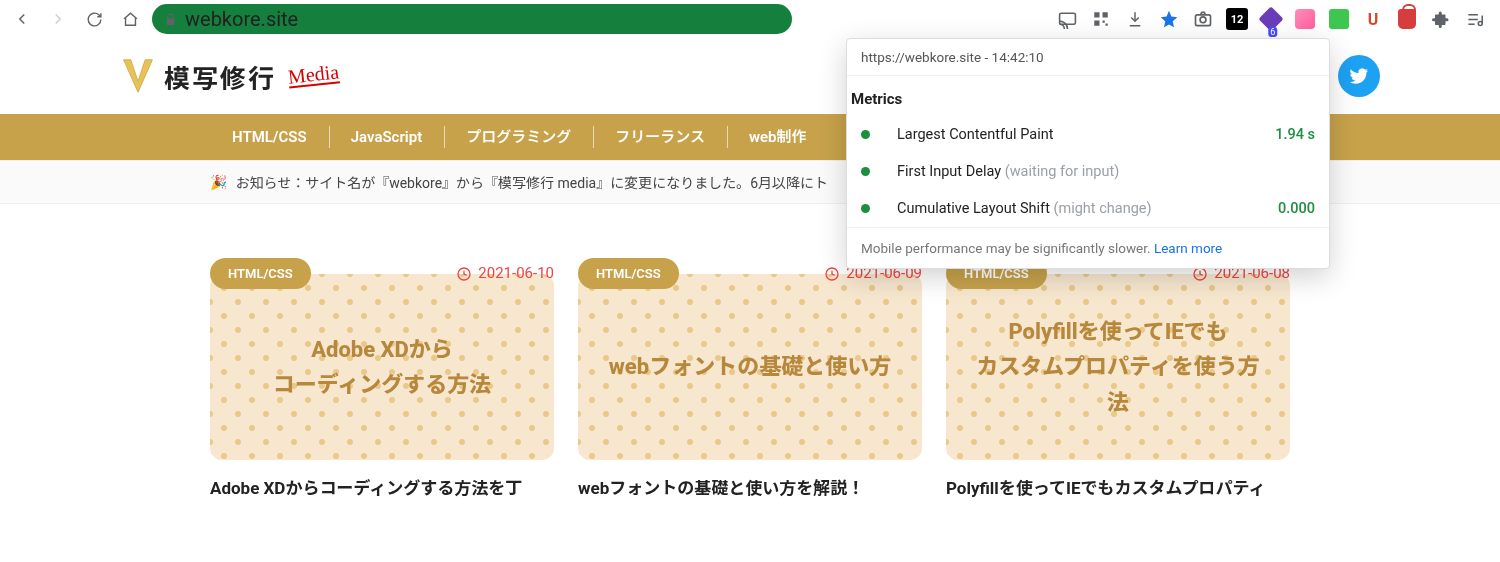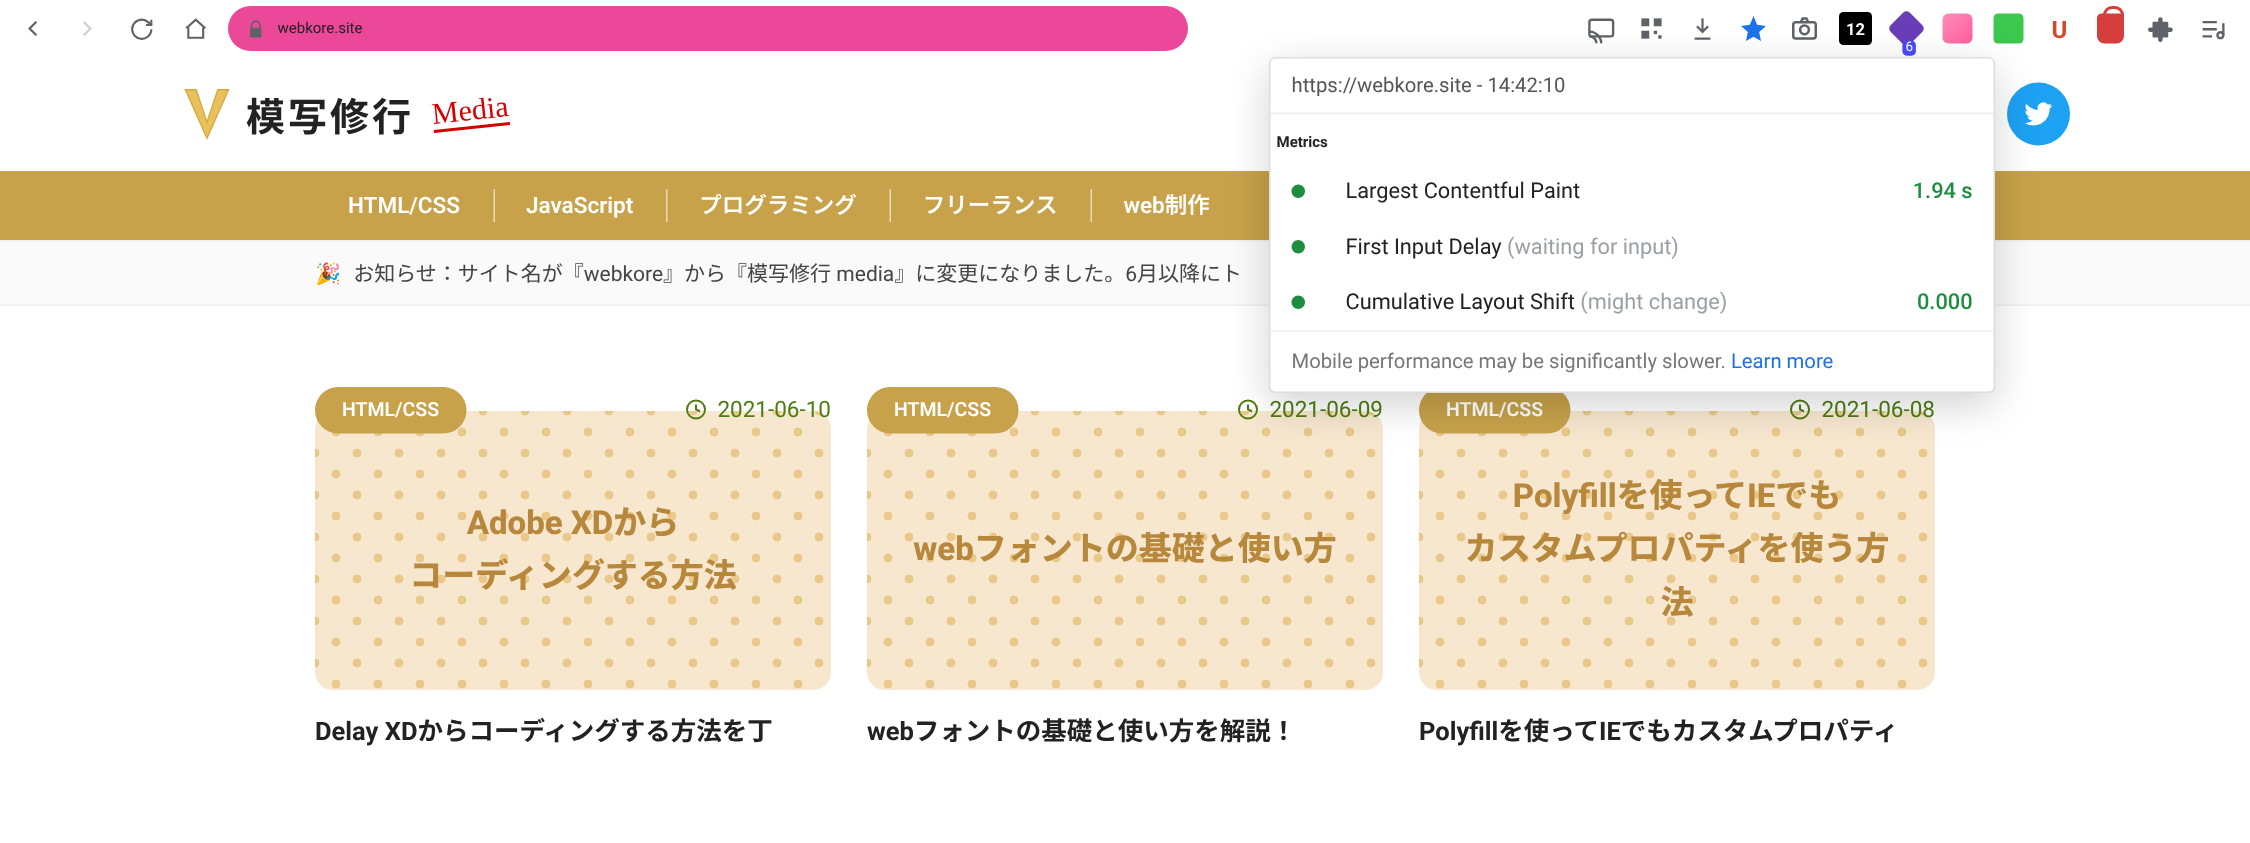--- a/index.html
+++ b/index.html
@@ -2,21 +2,21 @@
 <html><head>
 <meta charset="utf-8">
 <style>
   * { margin: 0; padding: 0; box-sizing: border-box; }
   body { font-family: -apple-system, BlinkMacSystemFont, "Segoe UI", Roboto, "Hiragino Sans", "Noto Sans JP", sans-serif; background: #fff; width: 1500px; height: 562px; overflow: hidden; position: relative; }
 
   
   .chrome-bar { display: flex; align-items: center; height: 38px; padding: 0 8px; gap: 8px; background: #fff; }
   .nav-btn { width: 28px; height: 28px; display: flex; align-items: center; justify-content: center; color: #5f6368; border-radius: 4px; }
   .nav-btn.disabled { color: #cfcfcf; }
-  .addr { flex: 0 1 640px; height: 30px; background: #ec4899; border-radius: 16px; display: flex; align-items: center; padding: 0 12px; gap: 8px; color: #202124; font-size: 10px; }
+  .addr { flex: 0 1 640px; height: 30px; background: #15803d; border-radius: 16px; display: flex; align-items: center; padding: 0 12px; gap: 8px; color: #202124; font-size: 20px; }
   .lock { color: #5f6368; }
   .ext-tray { margin-left: auto; display: flex; align-items: center; gap: 12px; padding-right: 6px; }
   .ext-icon { width: 22px; height: 22px; display: flex; align-items: center; justify-content: center; color: #5f6368; position: relative; }
   .ext-icon.star { color: #1a73e8; }
   .badge12 { background: #000000; color: #fff; width: 22px; height: 22px; font-size: 11px; font-weight: 700; display: flex; align-items: center; justify-content: center; border-radius: 3px; }
   .sq-purple { width: 18px; height: 18px; background: #6a3db8; transform: rotate(45deg); border-radius: 3px; position: relative; }
   .sq-purple .num { position: absolute; bottom: -4px; right: -6px; transform: rotate(-45deg); background: #4a4aff; color: #fff; font-size: 9px; border-radius: 3px; padding: 0 2px; }
   .sq-pink { width: 20px; height: 20px; background: linear-gradient(135deg, #ff8eb8, #ff5d9e); border-radius: 4px; }
   .sq-green { width: 20px; height: 20px; background: #3ec74e; border-radius: 3px; }
   .sq-u { color: #d34a2b; font-weight: 700; font-size: 16px; }
@@ -39,31 +39,31 @@
   .nav-item + .nav-item:before { content: ""; position: absolute; left: 0; top: 12px; height: 22px; width: 1px; background: rgba(255,255,255,0.6); }
 
   
   .notice-bar { height: 44px; border-top: 1px solid #eee; border-bottom: 1px solid #eee; display: flex; align-items: center; padding: 0 210px; font-size: 14px; color: #444; background: #fafafa; }
   .notice-bar .emoji { margin-right: 8px; }
 
   
   .cards-row { display: flex; gap: 24px; padding: 70px 210px 0; }
   .card-col { width: 380px; position: relative; }
   .chip { position: absolute; top: -16px; left: 0; background: #c7a24b; color: #fff; font-size: 13px; font-weight: 600; padding: 8px 18px; border-radius: 16px; }
-  .date-wrap { position: absolute; top: -10px; right: 0; display: flex; align-items: center; gap: 6px; color: #4d7c0f; font-size: 15px; }
+  .date-wrap { position: absolute; top: -10px; right: 0; display: flex; align-items: flex-end; gap: 6px; color: #ef4444; font-size: 15px; }
   .tile { height: 186px; background: #f7e7cf; border-radius: 12px; display: flex; align-items: center; justify-content: center; padding: 20px; text-align: center;
           background-image: radial-gradient(#e9c88a 14%, transparent 16%), radial-gradient(#e9c88a 14%, transparent 16%);
           background-size: 28px 28px; background-position: 0 0, 14px 14px; }
   .tile-title { color: #b7873b; font-size: 22px; font-weight: 800; line-height: 1.6; }
   .card-caption { font-size: 17px; font-weight: 700; color: #222; margin-top: 16px; line-height: 1.5; }
 
   
   .popup { position: absolute; top: 38px; left: 846px; width: 484px; background: #fff; border: 1px solid #ddd; box-shadow: 0 8px 28px rgba(0,0,0,0.18); border-radius: 4px; z-index: 50; font-size: 14.5px; }
   .popup-head { padding: 10px 14px; color: #555; font-size: 13.5px; border-bottom: 1px solid #eee; }
-  .popup-title { padding: 14px 4px 8px; font-weight: 700; color: #222; font-size: 10px; }
+  .popup-title { padding: 14px 4px 8px; font-weight: 700; color: #222; font-size: 15px; }
   .metric-row { display: flex; align-items: center; padding: 10px 14px; gap: 27px; }
   .dot { width: 9px; height: 9px; border-radius: 50%; flex: none; }
   .dot.good { background: #1e8e3e; }
   .metric-label { flex: 1; color: #222; }
   .metric-label .hint { color: #9aa0a6; }
   .metric-value { color: #1e8e3e; font-weight: 500; }
   .popup-foot { border-top: 1px solid #eee; padding: 12px 14px; color: #777; font-size: 13.5px; }
   .popup-foot a { color: #1a73e8; text-decoration: none; }
 
   svg { display: block; }
@@ -214,21 +214,21 @@
     <div class="date-wrap">
       <svg width="16" height="16" viewBox="0 0 24 24" fill="none" stroke="currentColor" stroke-width="2">
           <circle cx="12" cy="12" r="9"></circle>
           <polyline points="12 7 12 12 16 14"></polyline>
         </svg>
       <span>2021-06-10</span>
     </div>
     <div class="tile">
       <div class="tile-title">Adobe XDから<br>コーディングする方法</div>
     </div>
-    <div class="card-caption">Delay XDからコーディングする方法を丁</div>
+    <div class="card-caption">Adobe XDからコーディングする方法を丁</div>
   </div>
 
   <div class="card-col">
     <div class="chip">HTML/CSS</div>
     <div class="date-wrap">
       <svg width="16" height="16" viewBox="0 0 24 24" fill="none" stroke="currentColor" stroke-width="2">
           <circle cx="12" cy="12" r="9"></circle>
           <polyline points="12 7 12 12 16 14"></polyline>
         </svg>
       <span>2021-06-09</span>

